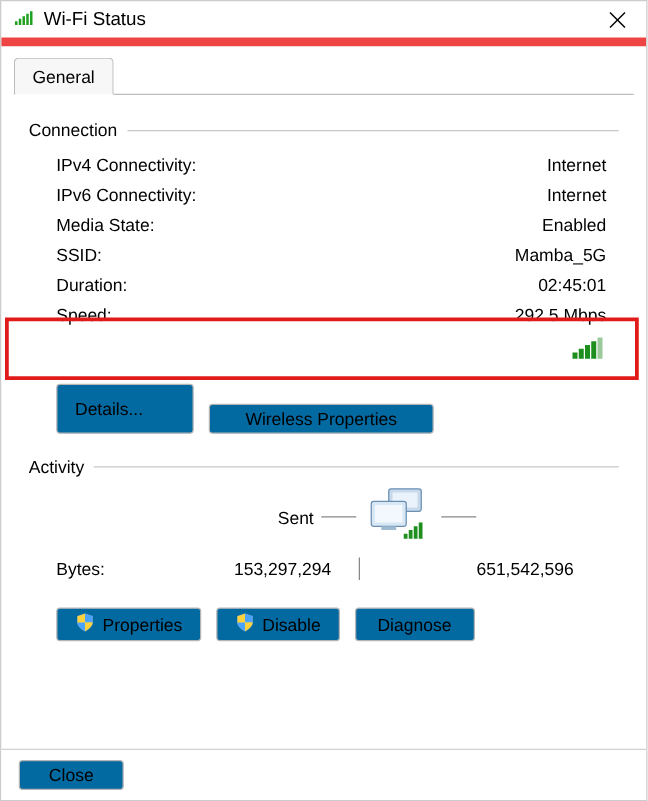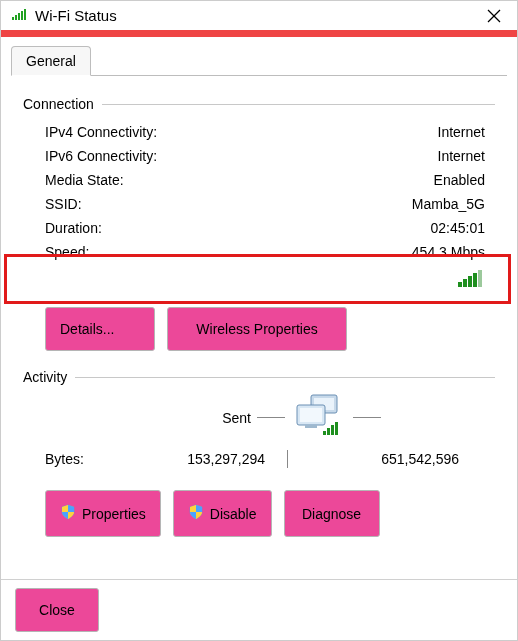--- a/index.html
+++ b/index.html
@@ -72,31 +72,31 @@
   .kv .v { flex: 1; text-align: right; padding-right: 10px; }
   .highlight {
     position: absolute;
     border: 3px solid #e11a1a;
     pointer-events: none;
   }
   
   .btnrow { display: flex; gap: 12px; padding: 12px 0 6px 22px; }
   .btn {
     border: 1px solid #b5b5b5;
-    background: #ec4899;
+    background: #0369a1;
     border-radius: 3px;
-    padding: 13px 14px;
+    padding: 3px 14px;
     font-family: inherit;
     font-size: 14px;
     display: inline-flex;
     align-items: center;
     gap: 6px;
     cursor: pointer;
   }
-  .btn.wide { min-width: 180px; justify-content: center; }
+  .btn.wide { min-width: 180px; justify-content: center; margin-top: 16px; }
   
   .activity-row {
     display: flex;
     align-items: center;
     justify-content: center;
     margin: 6px 0 2px 0;
   }
   .activity-row .lbl { width: 120px; }
   .activity-row .dash {
     width: 28px; height: 1px; background: #888; margin: 0 6px;
@@ -175,21 +175,21 @@
   <div class="kv">
     <span class="k">SSID:</span>
     <span class="v">Mamba_5G</span>
   </div>
   <div class="kv">
     <span class="k">Duration:</span>
     <span class="v">02:45:01</span>
   </div>
   <div class="kv">
     <span class="k">Speed:</span>
-    <span class="v">454.3 Mbps</span>
+    <span class="v">292.5 Mbps</span>
   </div>
   <div class="kv" style="align-items:center;">
     <span class="v">
       <svg width="28" height="20" viewBox="0 0 28 20">
         <rect x="1" y="14" width="4" height="5" fill="#1e8f1e"></rect>
         <rect x="6" y="11" width="4" height="8" fill="#1e8f1e"></rect>
         <rect x="11" y="8" width="4" height="11" fill="#1e8f1e"></rect>
         <rect x="16" y="5" width="4" height="14" fill="#1e8f1e"></rect>
         <rect x="21" y="2" width="4" height="17" fill="#9cc99c"></rect>
       </svg>

